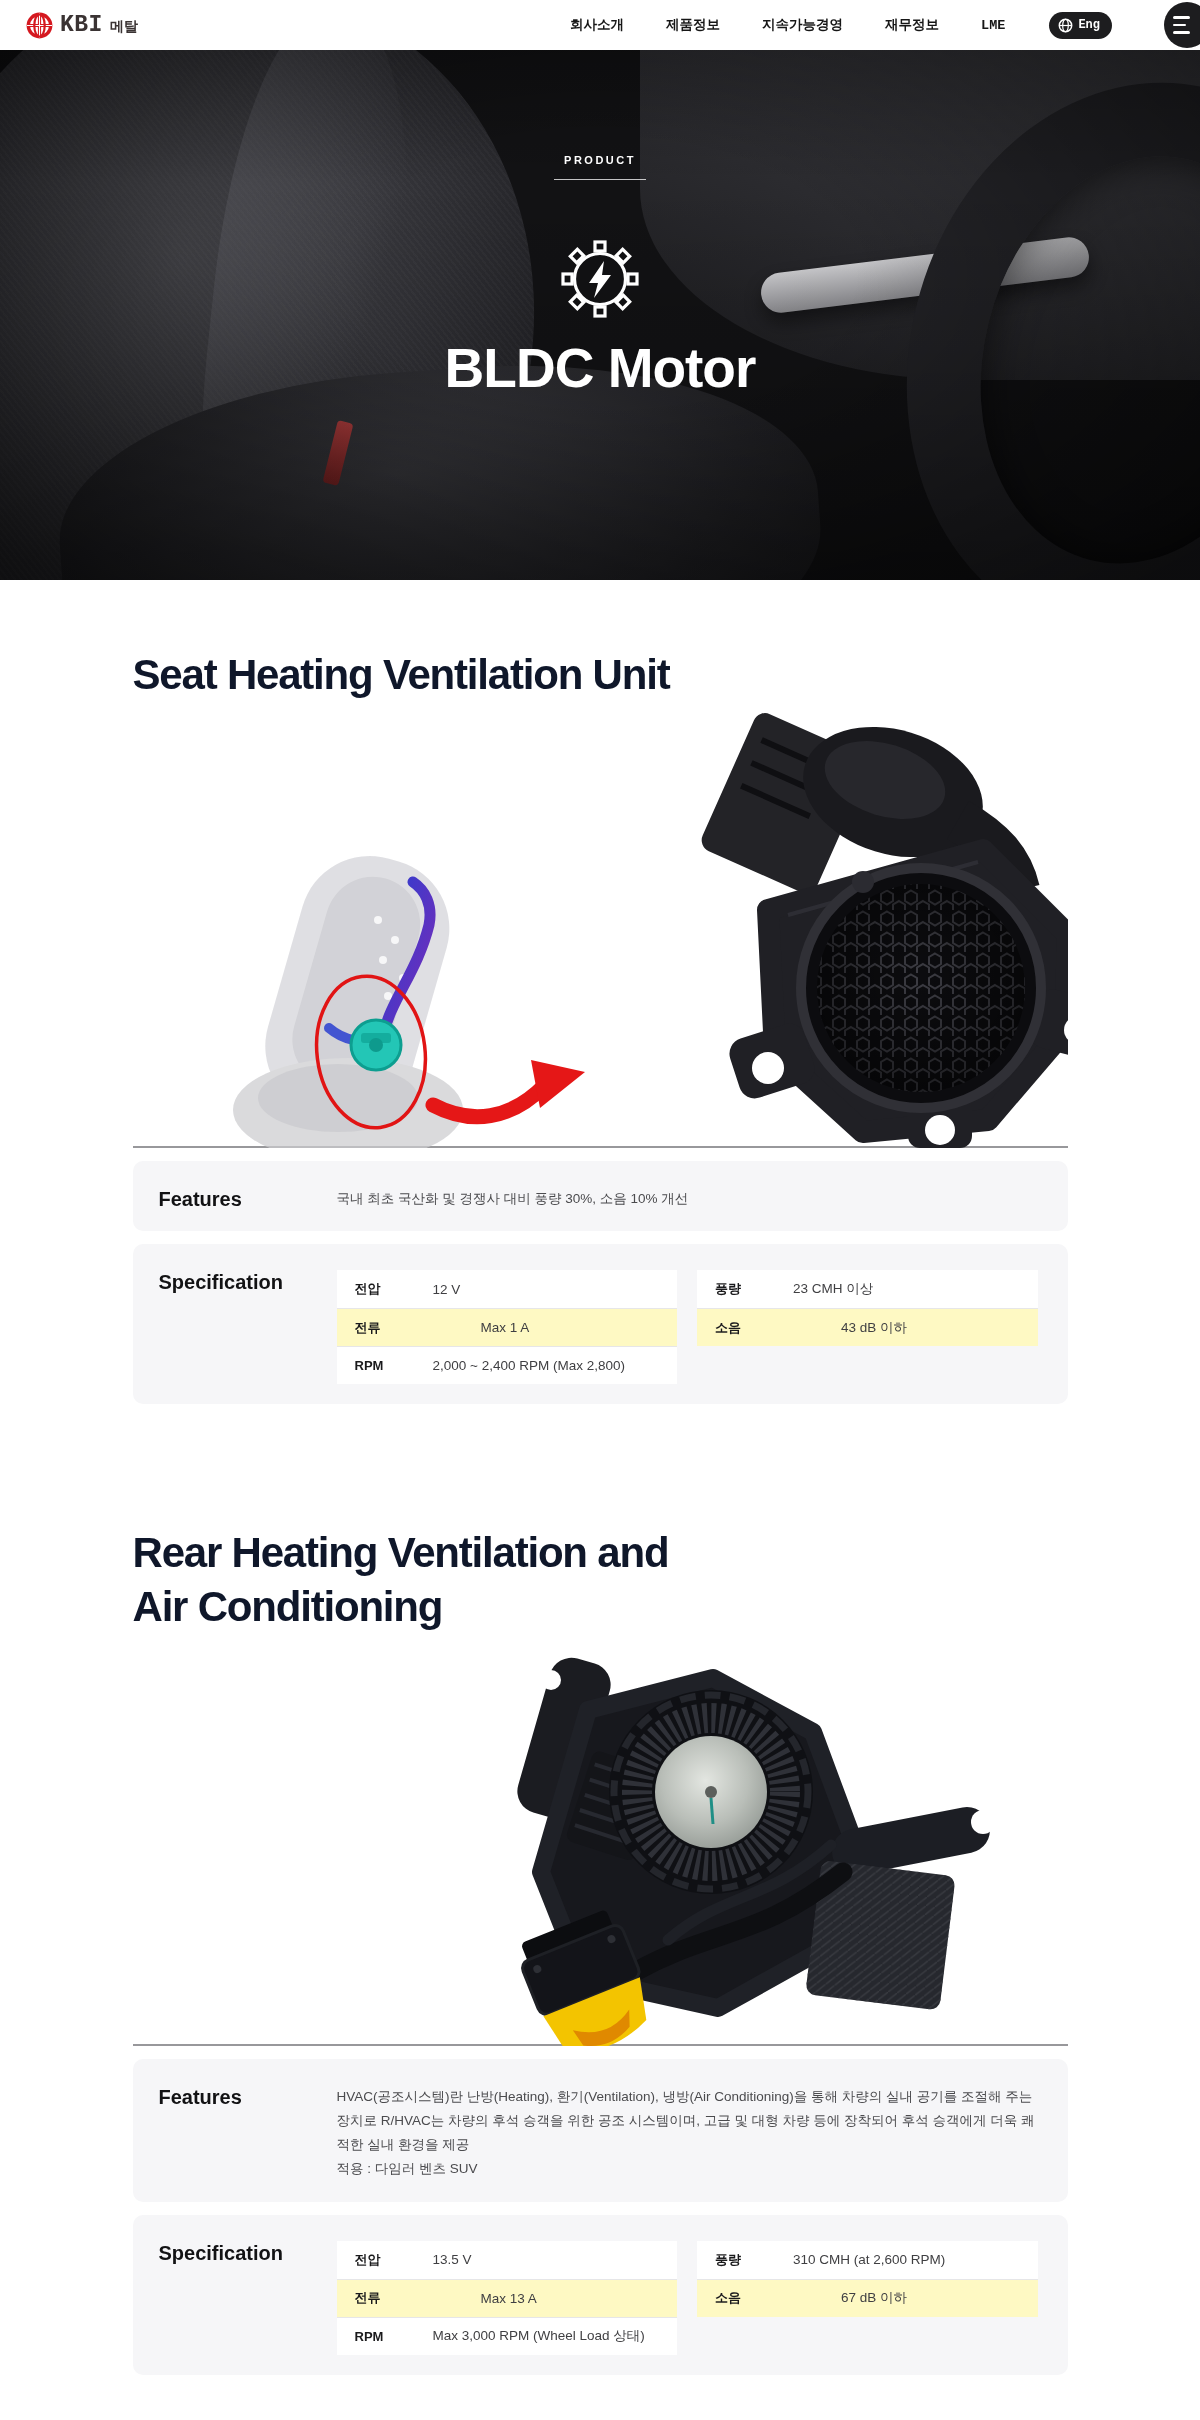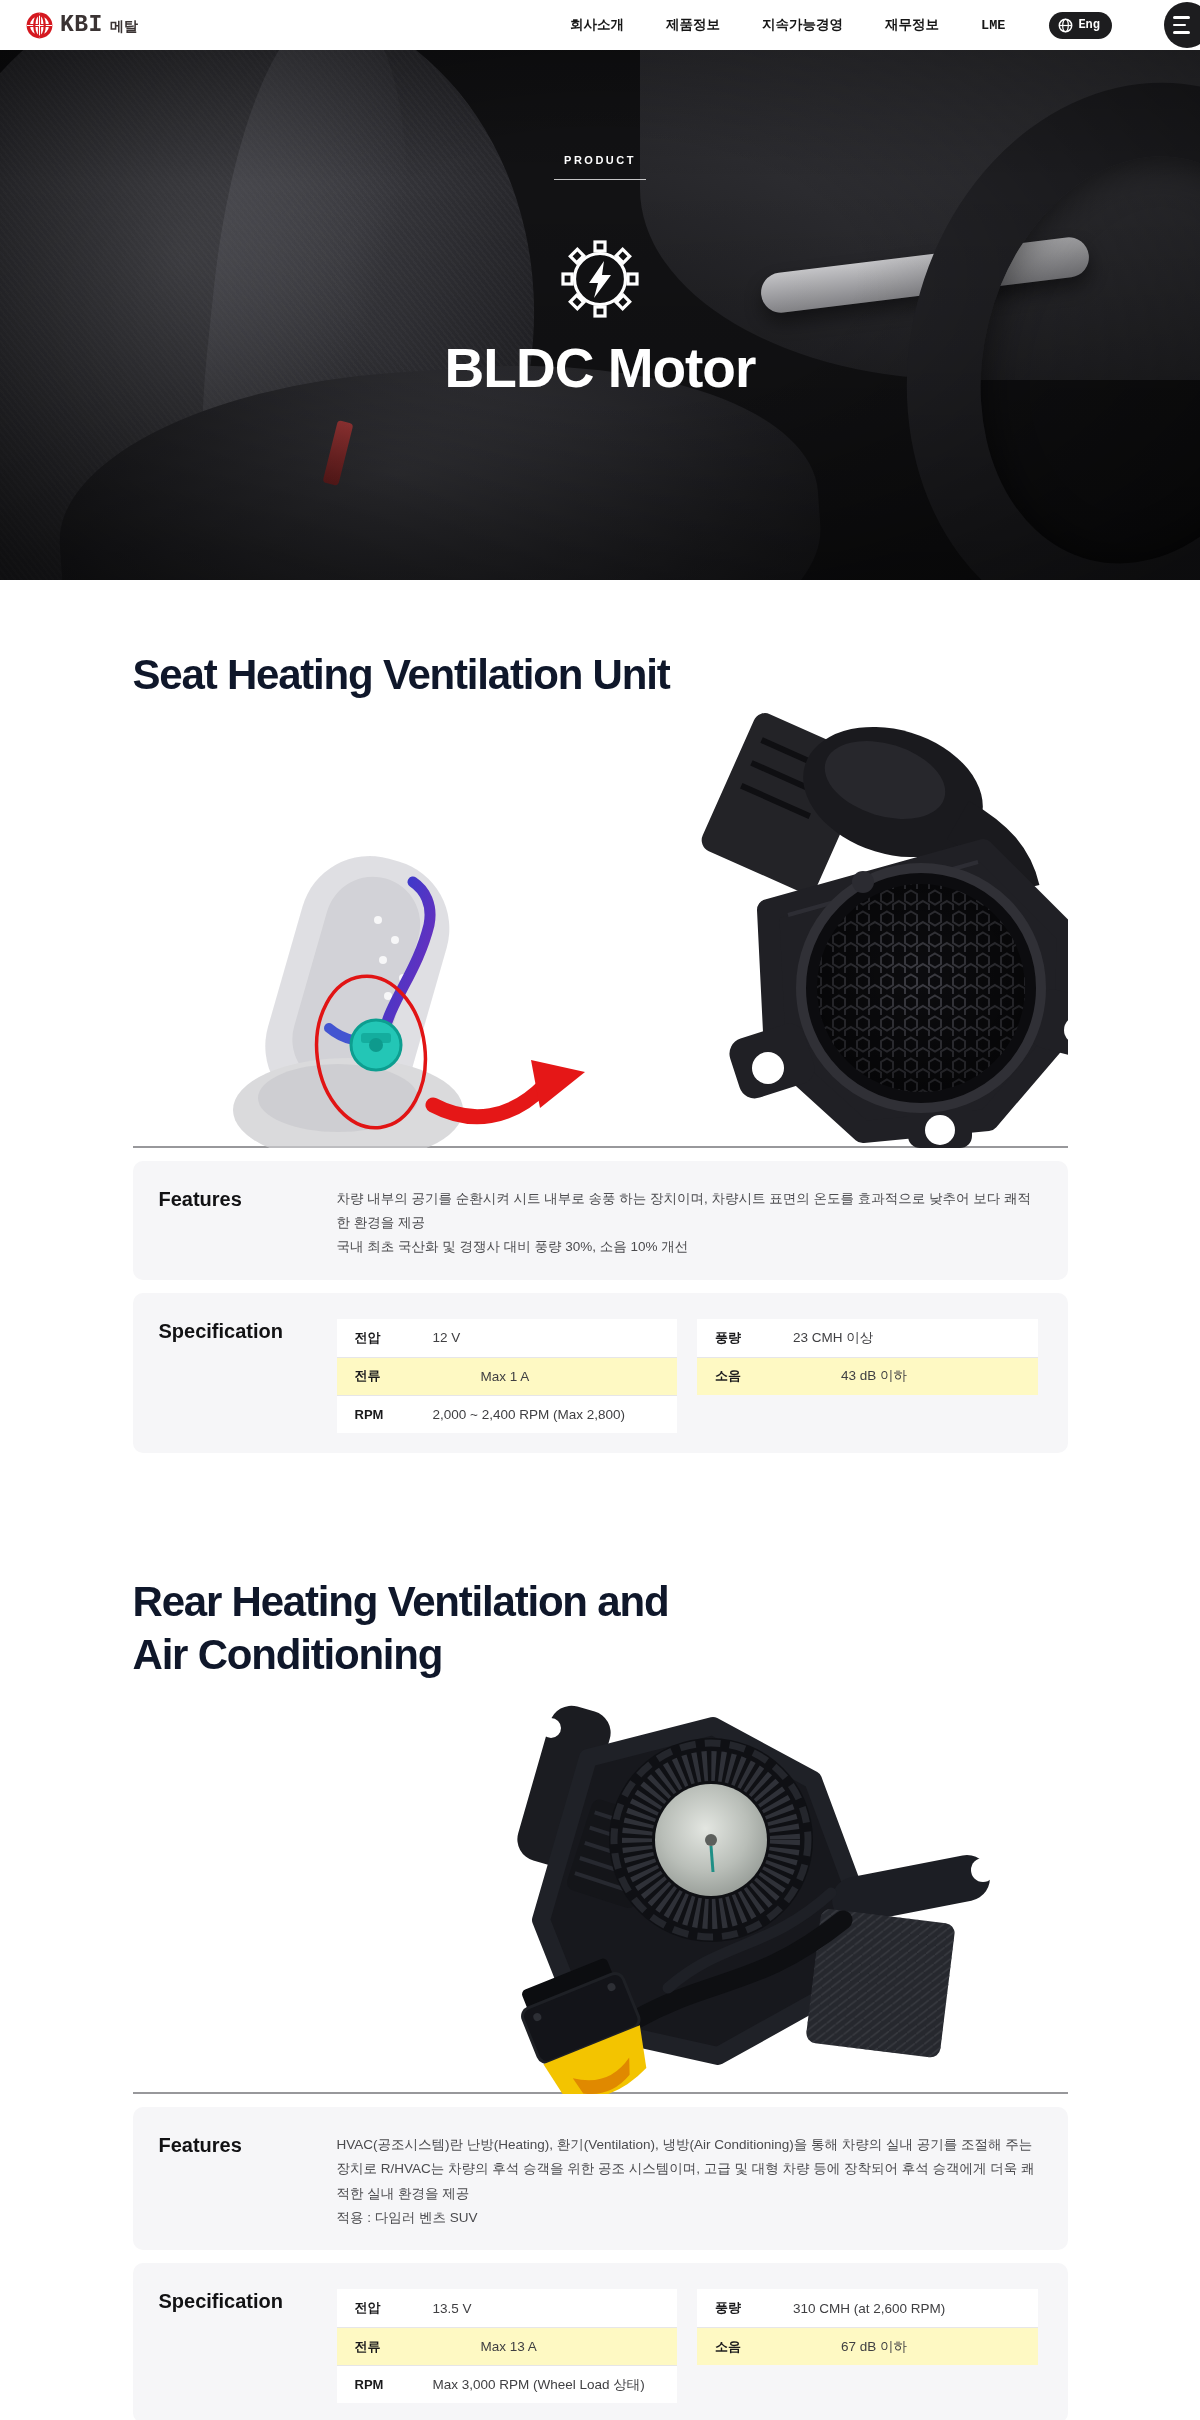--- a/index.html
+++ b/index.html
@@ -271,21 +271,20 @@
           <circle cx="358" cy="288" r="104" fill="url(#hexp)"></circle>
           <circle cx="358" cy="288" r="104" fill="url(#ginner)"></circle>
           <circle cx="300" cy="182" r="11" fill="#2b2b31"></circle>
         </g>
       </svg>
     </figure>
 
     <div class="card">
       <div class="card-label">Features</div>
       <div class="card-body">
-        <p class="feature-line">차량 내부의 공기를 순환시켜 시트 내부로 송풍 하는 장치이며, 차량시트 표면의 온도를 효과적으로 낮추어 보다 쾌적한 환경을 제공</p>
         <p class="feature-line">국내 최초 국산화 및 경쟁사 대비 풍량 30%, 소음 10% 개선</p>
       </div>
     </div>
 
     <div class="card">
       <div class="card-label">Specification</div>
       <div class="card-body">
         <div class="spec-tables">
           <div class="spec-table">
             <div class="spec-row">

